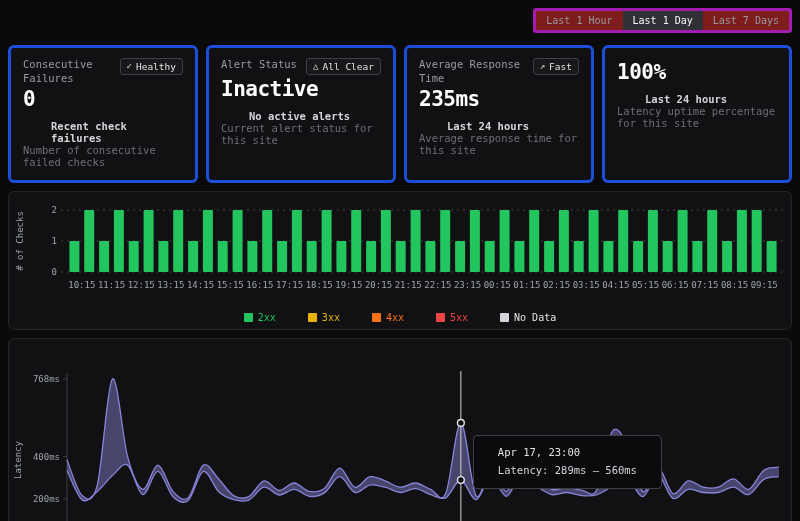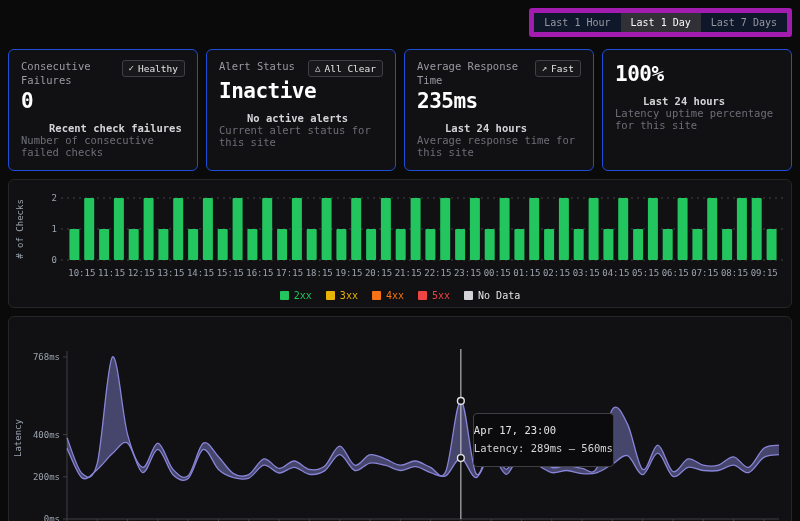--- a/index.html
+++ b/index.html
@@ -6,54 +6,54 @@
   html,body { width:800px; height:521px; overflow:hidden; }
   body {
     background:#0a0a0a;
     font-family:"DejaVu Sans Mono", monospace;
     color:#e4e4e7;
   }
   .container { padding:8px; }
 
   
   .topbar { display:flex; justify-content:flex-end; }
-  .btn-group { display:flex; border:5px solid #a21caf; border-radius:3px; overflow:hidden; background:#0f172a; }
+  .btn-group { display:flex; border:3px solid #a21caf; border-radius:3px; overflow:hidden; background:#7f1d1d; }
   .range-btn {
     font-family:inherit; font-size:10px; color:#97979f; background:transparent;
     border:none; padding:4px 10px; cursor:pointer; white-space:nowrap;
   }
   .range-btn.active { background:#303036; color:#fafafa; }
 
   
   .cards { display:flex; gap:8px; margin-top:12px; }
-  .card { flex:1; background:#111113; border:1px solid #1d4ed8; border-radius:6px; padding:10px 12px 12px; }
+  .card { flex:1; background:#111113; border:3px solid #1d4ed8; border-radius:6px; padding:10px 12px 12px; }
   .card-head { display:flex; justify-content:space-between; align-items:flex-start; gap:4px; }
   .card-title { font-size:10.5px; color:#9a9aa2; line-height:1.3; }
   .badge {
     display:inline-flex; align-items:center; gap:4px; font-size:9.5px; color:#e4e4e7;
     border:1px solid #3f3f46; background:#18181b; border-radius:3px; padding:2px 6px; white-space:nowrap;
   }
   .badge-icon { font-size:9px; line-height:1; }
   .card-value { font-size:21px; font-weight:bold; color:#ffffff; margin-top:2px; letter-spacing:-0.5px; }
   .card-sub  { font-size:10.5px; font-weight:bold; color:#d4d4d8; margin-top:9px;margin-left:28px; }
   .card-desc { font-size:10.5px; color:#6e6e78; margin-top:0; }
 
   
   .panel { background:#111113; border:1px solid #26262a; border-radius:6px; margin-top:8px; padding:6px 0 4px; }
   .chart-wrap { position:relative; width:782px; }
   svg text { font-family:"DejaVu Sans Mono", monospace; font-size:9px; fill:#9ca3af; }
 
-  .legend-row { display:flex; justify-content:center; align-items:center; gap:14px; margin-top:2px; padding-bottom:2px; }
+  .legend-row { display:flex; justify-content:center; align-items:center; gap:32px; margin-top:12px; padding-bottom:2px; }
   .legend-item { display:flex; align-items:center; gap:5px; font-size:10px; cursor:pointer; }
   .legend-sq { width:9px; height:9px; border-radius:1px; display:inline-block; }
 
   
   .tooltip {
     position:absolute; background:#0b0b0d; border:1px solid #3f3f46; border-radius:4px;
-    padding:8px 0; font-size:10.5px; line-height:1.7; pointer-events:none; white-space:nowrap;
+    padding:8px 24px; font-size:10.5px; line-height:1.7; pointer-events:none; white-space:nowrap;
   }
   .tooltip-title { color:#e4e4e7; }
   .tooltip-line  { color:#d4d4d8; }
 </style>
 </head>
 <body>
 
 <div class="container">
 
   <div class="topbar">

